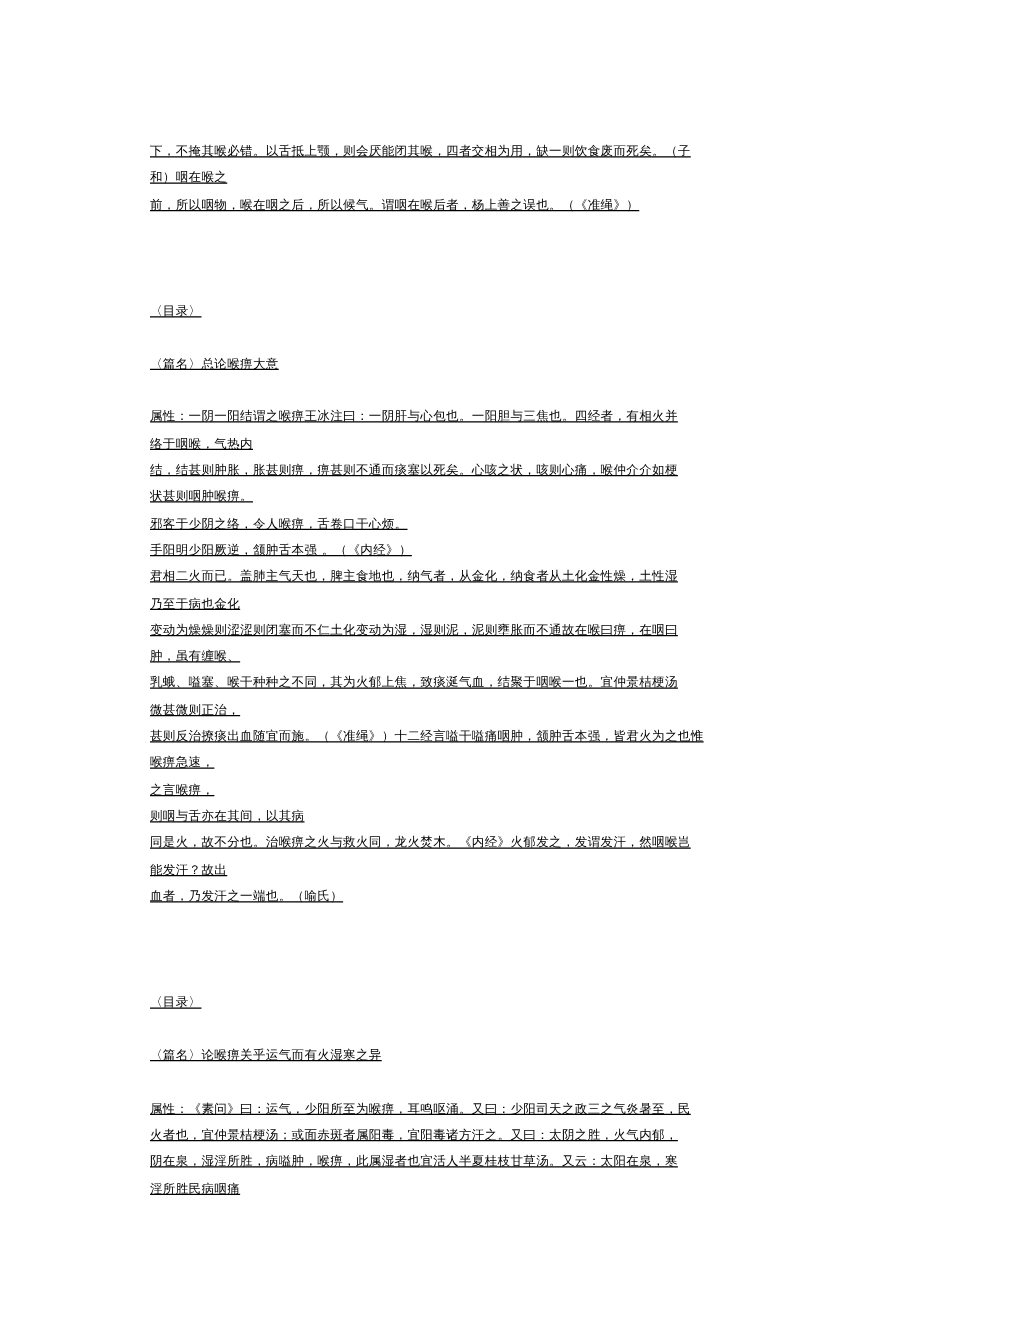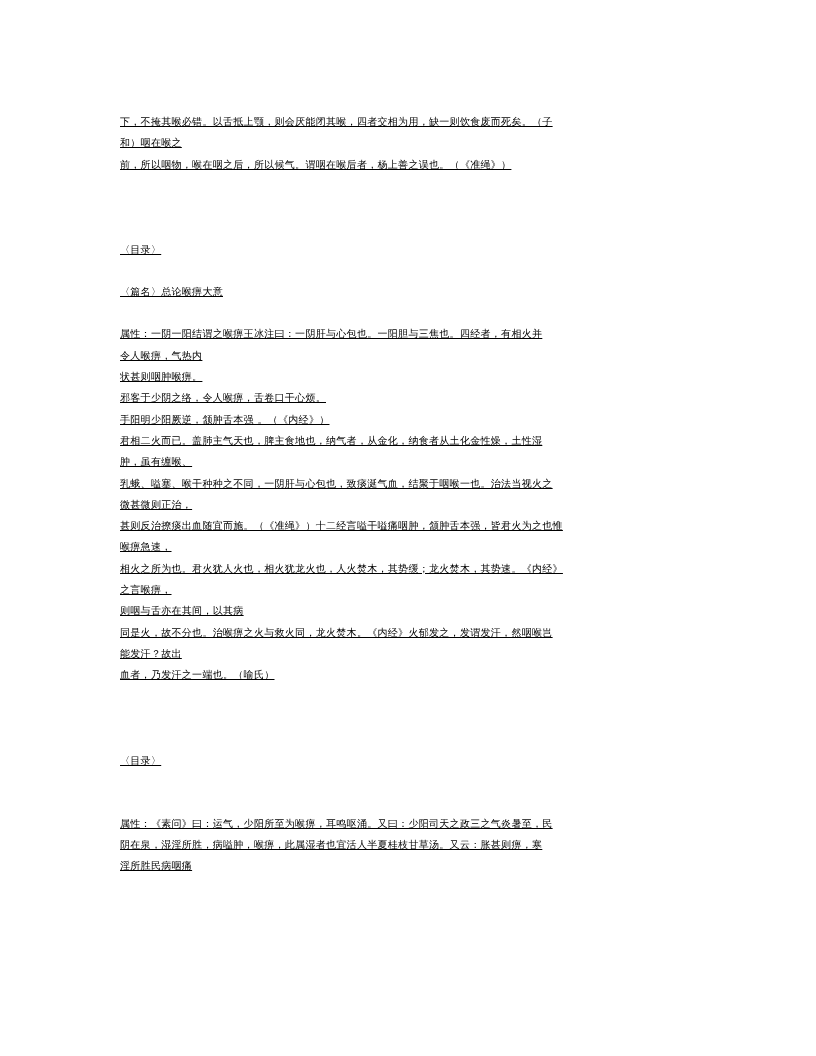--- a/index.html
+++ b/index.html
@@ -22,45 +22,49 @@
 
   <div class="gap-lg"></div>
 
   <div>
     <div class="line">〈目录〉</div>
     <div class="gap-sm"></div>
     <div class="line">〈篇名〉总论喉痹大意</div>
     <div class="gap-sm"></div>
     <div>
       <div class="line">属性：一阴一阳结谓之喉痹王冰注曰：一阴肝与心包也。一阳胆与三焦也。四经者，有相火并</div>
-      <div class="line">令人喉痹，气热内</div>
+      <div class="line">络于咽喉，气热内</div>
+      <div class="line">结，结甚则肿胀，胀甚则痹，痹甚则不通而痰塞以死矣。心咳之状，咳则心痛，喉仲介介如梗</div>
       <div class="line">状甚则咽肿喉痹。</div>
       <div class="line">邪客于少阴之络，令人喉痹，舌卷口干心烦。</div>
       <div class="line">手阳明少阳厥逆，颔肿舌本强 。（《内经》）</div>
       <div class="line">君相二火而已。盖肺主气天也，脾主食地也，纳气者，从金化，纳食者从土化金性燥，土性湿</div>
+      <div class="line">乃至于病也金化</div>
+      <div class="line">变动为燥燥则涩涩则闭塞而不仁土化变动为湿，湿则泥，泥则壅胀而不通故在喉曰痹，在咽曰</div>
       <div class="line">肿，虽有缠喉、</div>
-      <div class="line">乳蛾、嗌塞、喉干种种之不同，一阴肝与心包也，致痰涎气血，结聚于咽喉一也。治法当视火之</div>
+      <div class="line">乳蛾、嗌塞、喉干种种之不同，其为火郁上焦，致痰涎气血，结聚于咽喉一也。宜仲景桔梗汤</div>
       <div class="line">微甚微则正治，</div>
       <div class="line">甚则反治撩痰出血随宜而施。（《准绳》）十二经言嗌干嗌痛咽肿，颔肿舌本强，皆君火为之也惟</div>
       <div class="line">喉痹急速，</div>
-      <div class="line">相火之所为也。君火犹人火也，相火犹龙火也，人火焚木，其势缓；龙火焚木，其势速。《内经》</div>
       <div class="line">之言喉痹，</div>
       <div class="line">则咽与舌亦在其间，以其病</div>
       <div class="line">同是火，故不分也。治喉痹之火与救火同，龙火焚木。《内经》火郁发之，发谓发汗，然咽喉岂</div>
       <div class="line">能发汗？故出</div>
       <div class="line">血者，乃发汗之一端也。（喻氏）</div>
     </div>
   </div>
 
   <div class="gap-lg"></div>
 
   <div>
     <div class="line">〈目录〉</div>
     <div class="gap-sm"></div>
+    <div class="line">〈篇名〉论喉痹关乎运气而有火湿寒之异</div>
     <div class="gap-sm"></div>
     <div>
       <div class="line">属性：《素问》曰：运气，少阳所至为喉痹，耳鸣呕涌。又曰：少阳司天之政三之气炎暑至，民</div>
-      <div class="line">阴在泉，湿淫所胜，病嗌肿，喉痹，此属湿者也宜活人半夏桂枝甘草汤。又云：胀甚则痹，寒</div>
+      <div class="line">火者也，宜仲景桔梗汤；或面赤斑者属阳毒，宜阳毒诸方汗之。又曰：太阴之胜，火气内郁，</div>
+      <div class="line">阴在泉，湿淫所胜，病嗌肿，喉痹，此属湿者也宜活人半夏桂枝甘草汤。又云：太阳在泉，寒</div>
       <div class="line">淫所胜民病咽痛</div>
 
     </div>
   </div>
 </div>
 
 </body></html>

